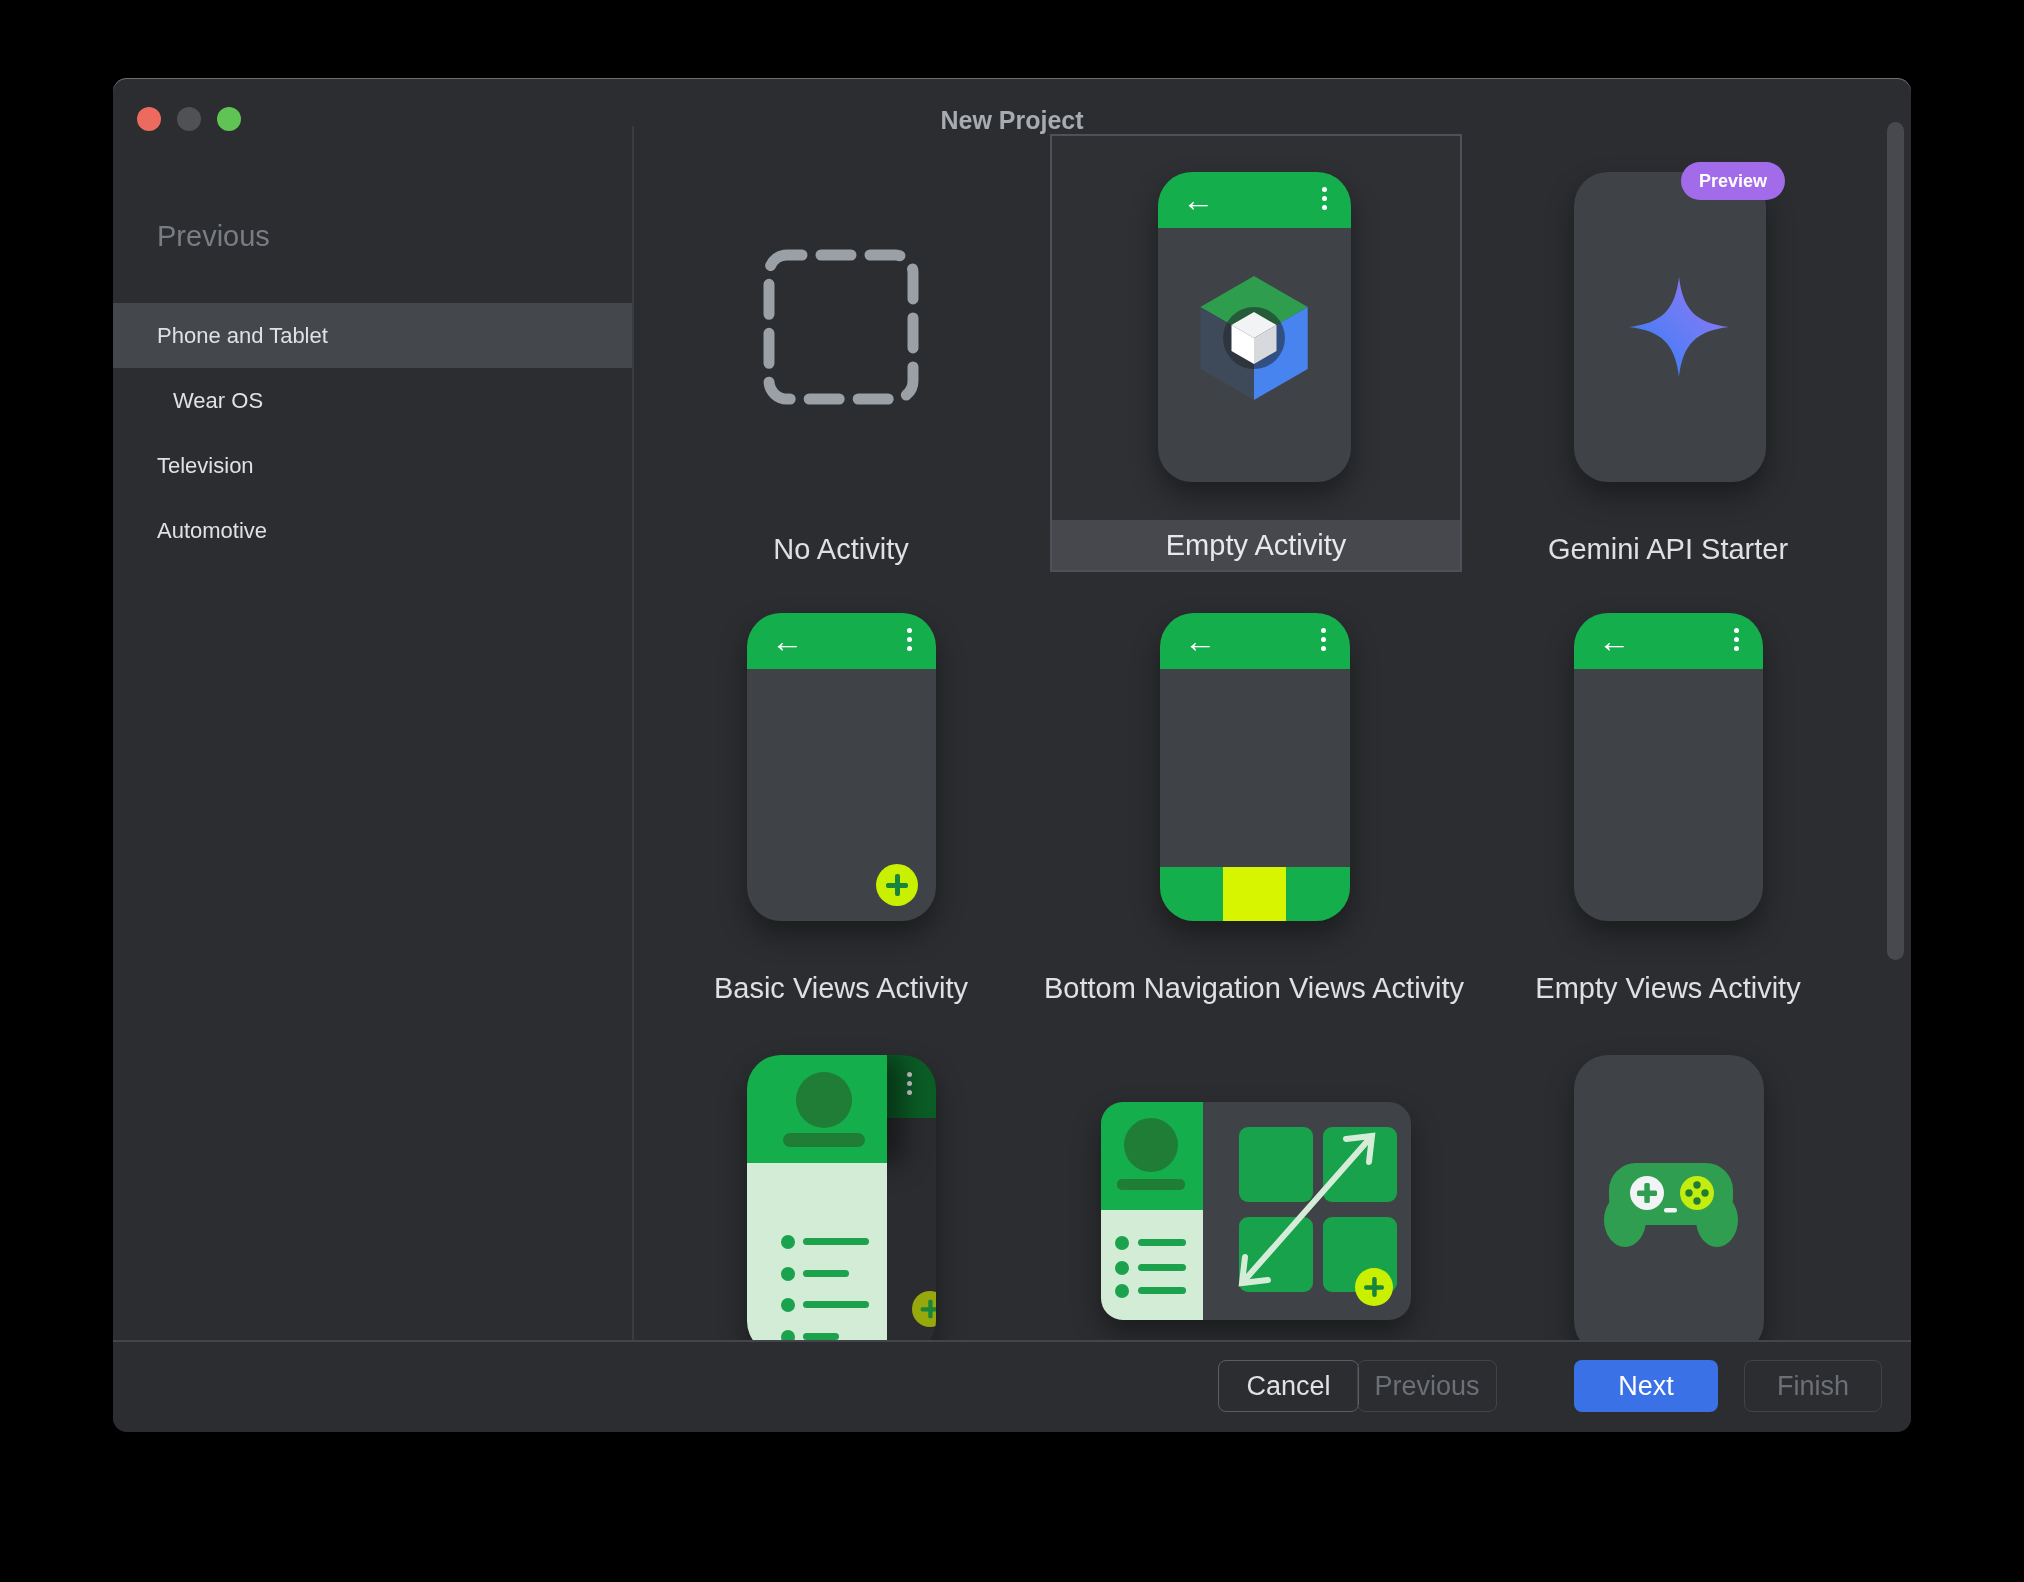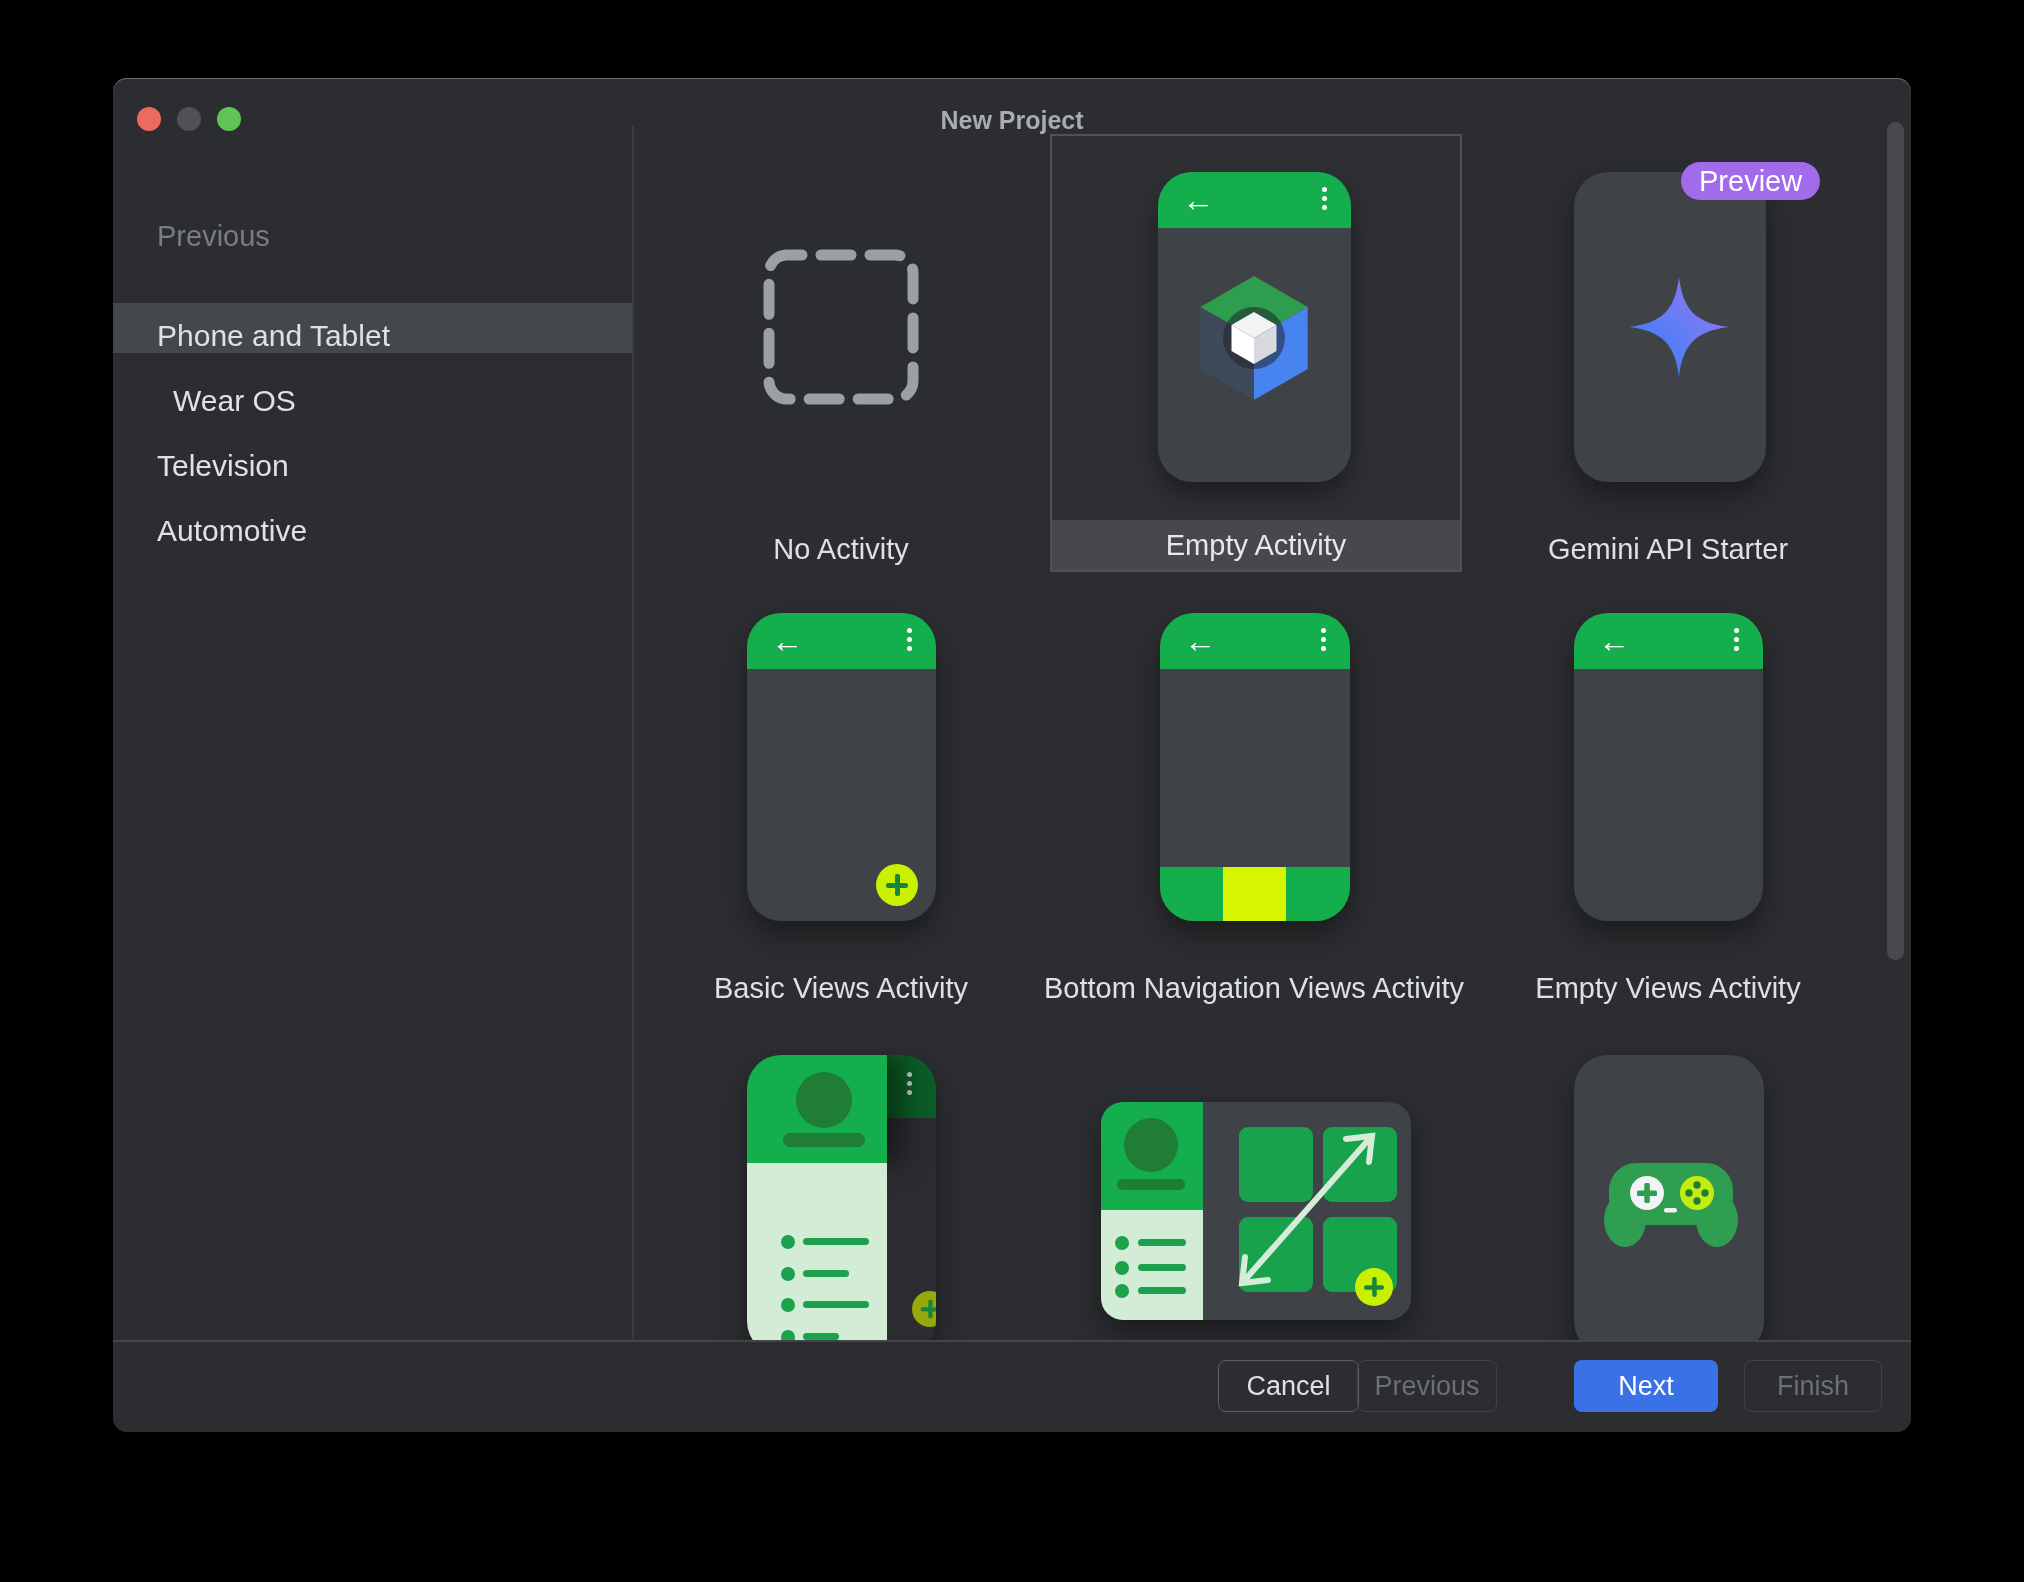--- a/index.html
+++ b/index.html
@@ -13,22 +13,22 @@
   .titlebar{position:absolute;left:0;top:0;width:100%;height:48px;margin-top:16px;}
   .light{position:absolute;top:13px;width:24px;height:24px;border-radius:50%;}
   .light.red{left:24px;background:#ec6b5e;}
   .light.gray{left:64px;background:#4f5154;}
   .light.green{left:104px;background:#5fc454;}
   .title{position:absolute;left:0;top:0;width:100%;height:48px;line-height:52px;
     text-align:center;color:#a8abb0;font-size:25px;font-weight:bold;}
   
   .sidebar{position:absolute;left:0;top:48px;width:519px;height:1214px;}
   .sb-header{position:absolute;left:44px;top:94px;font-size:29px;color:#797c82;}
-  .sb-item{position:absolute;left:0;width:519px;height:50px;line-height:65px;
-    padding-left:44px;box-sizing:border-box;font-size:30px;color:#dfe1e5;cursor:default;}
+  .sb-item{position:absolute;left:0;width:519px;height:65px;line-height:65px;
+    padding-left:44px;box-sizing:border-box;font-size:22px;color:#dfe1e5;cursor:default;}
   .sb-item.selected{background:#44474c;}
   .vdiv{position:absolute;left:519px;top:48px;width:2px;height:1214px;background:#3a3c40;}
   .hdiv{position:absolute;left:0;top:1262px;width:1798px;height:2px;background:#43454a;}
   
   .main{position:absolute;left:521px;top:48px;width:1277px;height:1214px;overflow:hidden;}
   .card{position:absolute;}
   .card-label{position:absolute;left:0;right:0;text-align:center;font-size:29px;
     color:#dee0e4;white-space:nowrap;}
   .sel-card{position:absolute;left:416px;top:8px;width:412px;height:438px;
     background:#2e3034;border:2px solid #4e5157;box-sizing:border-box;}
@@ -44,21 +44,21 @@
   .fab{position:absolute;border-radius:50%;background:#c9f001;
     display:flex;align-items:center;justify-content:center;}
   .plus{position:relative;width:24px;height:24px;}
   .plus::before{content:"";position:absolute;left:1px;top:9.5px;width:22px;height:5px;
     background:#17853b;border-radius:2px;}
   .plus::after{content:"";position:absolute;left:9.5px;top:1px;width:5px;height:22px;
     background:#17853b;border-radius:2px;}
   .bottomnav{position:absolute;left:0;bottom:0;right:0;height:54px;background:#15ae4d;}
   .navseg{position:absolute;left:63px;top:0;bottom:0;width:63px;background:#d8f500;}
   .badge{position:absolute;height:38px;border-radius:19px;background:#a26bea;color:#fff;
-    font-size:29px;font-weight:normal;line-height:38px;padding:0 18px;}
+    font-size:18px;font-weight:bold;line-height:38px;padding:0 18px;}
   
   .drawer-green{background:#15ae4d;}
   .mint{background:#d3ecd6;}
   .dot{position:absolute;width:14px;height:14px;border-radius:50%;background:#1ca14c;}
   .line{position:absolute;height:7px;border-radius:3.5px;background:#1ca14c;}
   
   .footer-btn{position:absolute;top:1282px;height:52px;border-radius:8px;box-sizing:border-box;
     text-align:center;line-height:50px;font-size:27px;background:transparent;}
   .btn-outline{border:1.5px solid #5a5d63;color:#dfe1e5;}
   .btn-disabled{border:1.5px solid #404347;color:#6c6f75;}

